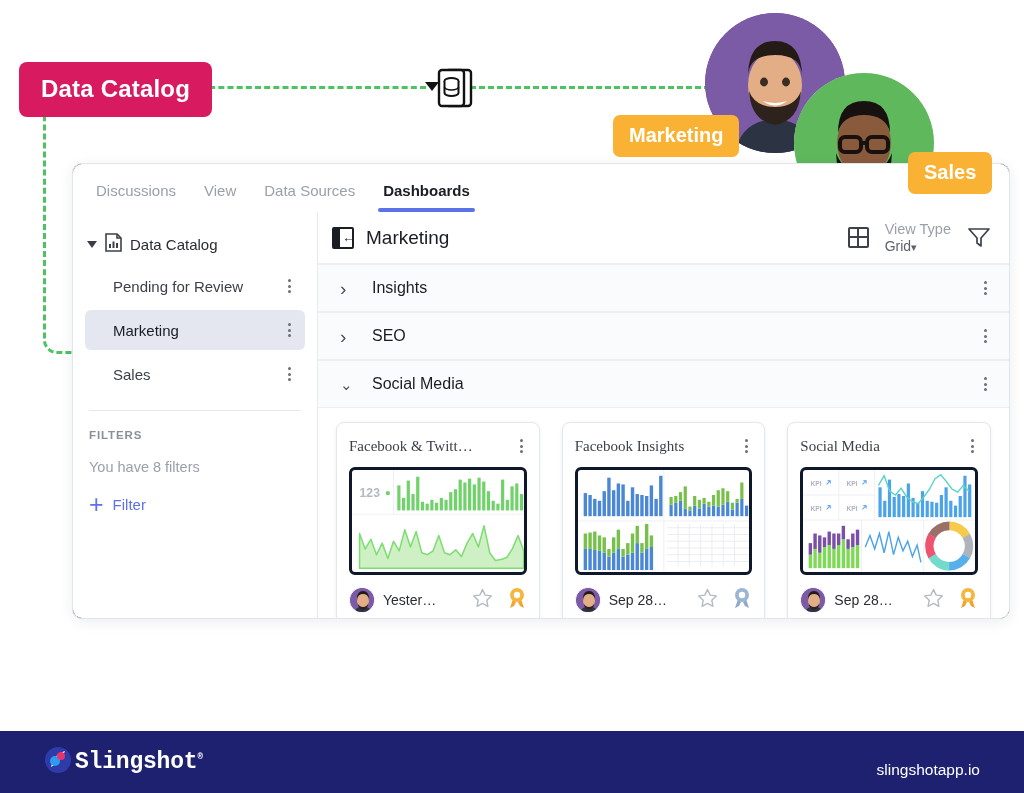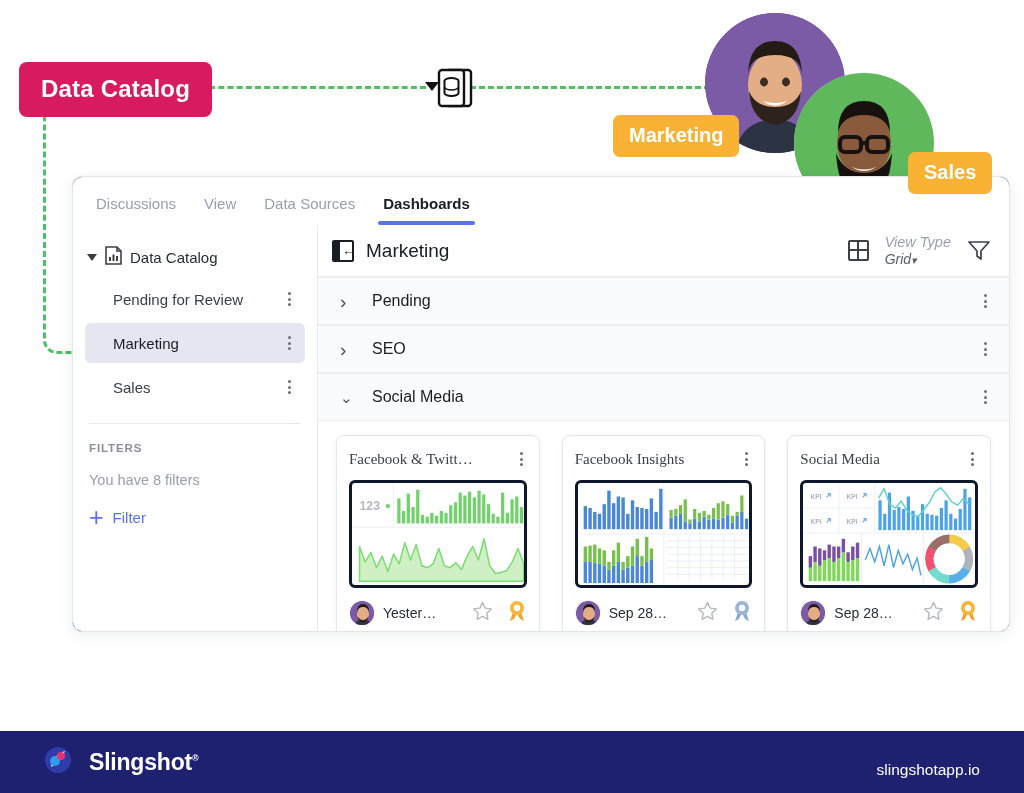--- a/index.html
+++ b/index.html
@@ -63,21 +63,21 @@
     padding: 9px 16px 10px 16px;
     border-radius: 7px;
     white-space: nowrap;
     z-index: 6;
   }
   .tag-marketing { left: 613px; top: 115px; }
   .tag-sales { left: 908px; top: 152px; }
 
   
   .app-window {
-    position: absolute; left: 72px; top: 176px;
+    position: absolute; left: 72px; top: 163px;
     width: 938px; height: 456px;
     background: #404040;
     border: 1px solid #E2E5EA;
     border-radius: 10px;
     box-shadow: 0 3px 14px rgba(30,40,80,.08);
     overflow: hidden;
   }
 
   
   .tabbar {
@@ -143,21 +143,21 @@
   }
   .collapse-ico {
     width: 22px; height: 22px; border: 2px solid #1A1D23; border-radius: 2px;
     display: flex; align-items: center; position: relative; flex: 0 0 22px;
   }
   .collapse-ico::before {
     content:""; position:absolute; left:0; top:0; bottom:0; width: 6px; background:#1A1D23;
   }
   .collapse-ico span { position:absolute; left: 8px; font-size: 13px; line-height: 18px; color:#1A1D23; }
   .main-title { font-size: 19px; color: #1A1D23; }
-  .head-right { margin-left: auto; display: flex; align-items: center; gap: 16px; font-style: italic; }
+  .head-right { margin-left: auto; display: flex; align-items: center; gap: 16px; }
   .grid-ico {
     width: 21px; height: 21px; border: 2px solid #3C4049; border-radius: 2px; position: relative;
   }
   .grid-ico::before { content:""; position:absolute; left: 7.5px; top:-2px; bottom:-2px; width:2px; background:#3C4049; }
   .grid-ico::after  { content:""; position:absolute; top: 7.5px; left:-2px; right:-2px; height:2px; background:#3C4049; }
   .viewtype { line-height: 1.15; }
   .viewtype .lbl { font-size: 14.5px; color: #9AA0AA; }
   .viewtype .val { font-size: 14px; color: #5C616B; }
   .chev { display:inline-block; font-size: 11px; }
   .funnel-ico { width: 24px; height: 22px; }
@@ -196,21 +196,21 @@
     overflow: hidden; flex: 0 0 26px; border: 1px solid #fff;
   }
   .foot-date { font-size: 14px; color: #2A2D34; white-space: nowrap; overflow: hidden; max-width: 78px; }
   .foot-icons { margin-left: auto; display: flex; align-items: center; gap: 14px; }
 
   
   .footer {
     position: absolute; left: 0; bottom: 0; width: 1024px; height: 62px;
     background: #1E2070; display: flex; align-items: center; padding: 0 44px;
   }
-  .brand { display: flex; align-items: center; gap: 17px; }
+  .brand { display: flex; align-items: center; gap: 3px; font-family: Liberation Mono, monospace; }
   .brand-name { color: #fff; font-size: 23px; font-weight: bold; letter-spacing: -.2px; }
   .brand-name sup { font-size: 9px; vertical-align: super; }
   .site { margin-left: auto; color: #fff; font-size: 15.5px; margin-top: 16px; }
 </style>
 </head>
 <body>
 
 <div id="root">
 
   <div class="dash-h" style="left:200px; top:86px; width:226px;"></div>
@@ -338,21 +338,21 @@
                   <path d="M2 3 h20 l-8 9 v8 l-4 -3 v-5 z" fill="none" stroke="#3C4049" stroke-width="1.7" stroke-linejoin="round"></path>
                 </svg>
             </span>
           </div>
         </div>
 
         <div class="accordions">
 
           <div class="acc-row">
             <span class="chevron">›</span>
-            <span class="acc-title">Pending</span>
+            <span class="acc-title">Insights</span>
             <span class="kebab">
                 <i></i>
                 <i></i>
                 <i></i>
               </span>
           </div>
 
           <div class="acc-row">
             <span class="chevron">›</span>
             <span class="acc-title">SEO</span>

